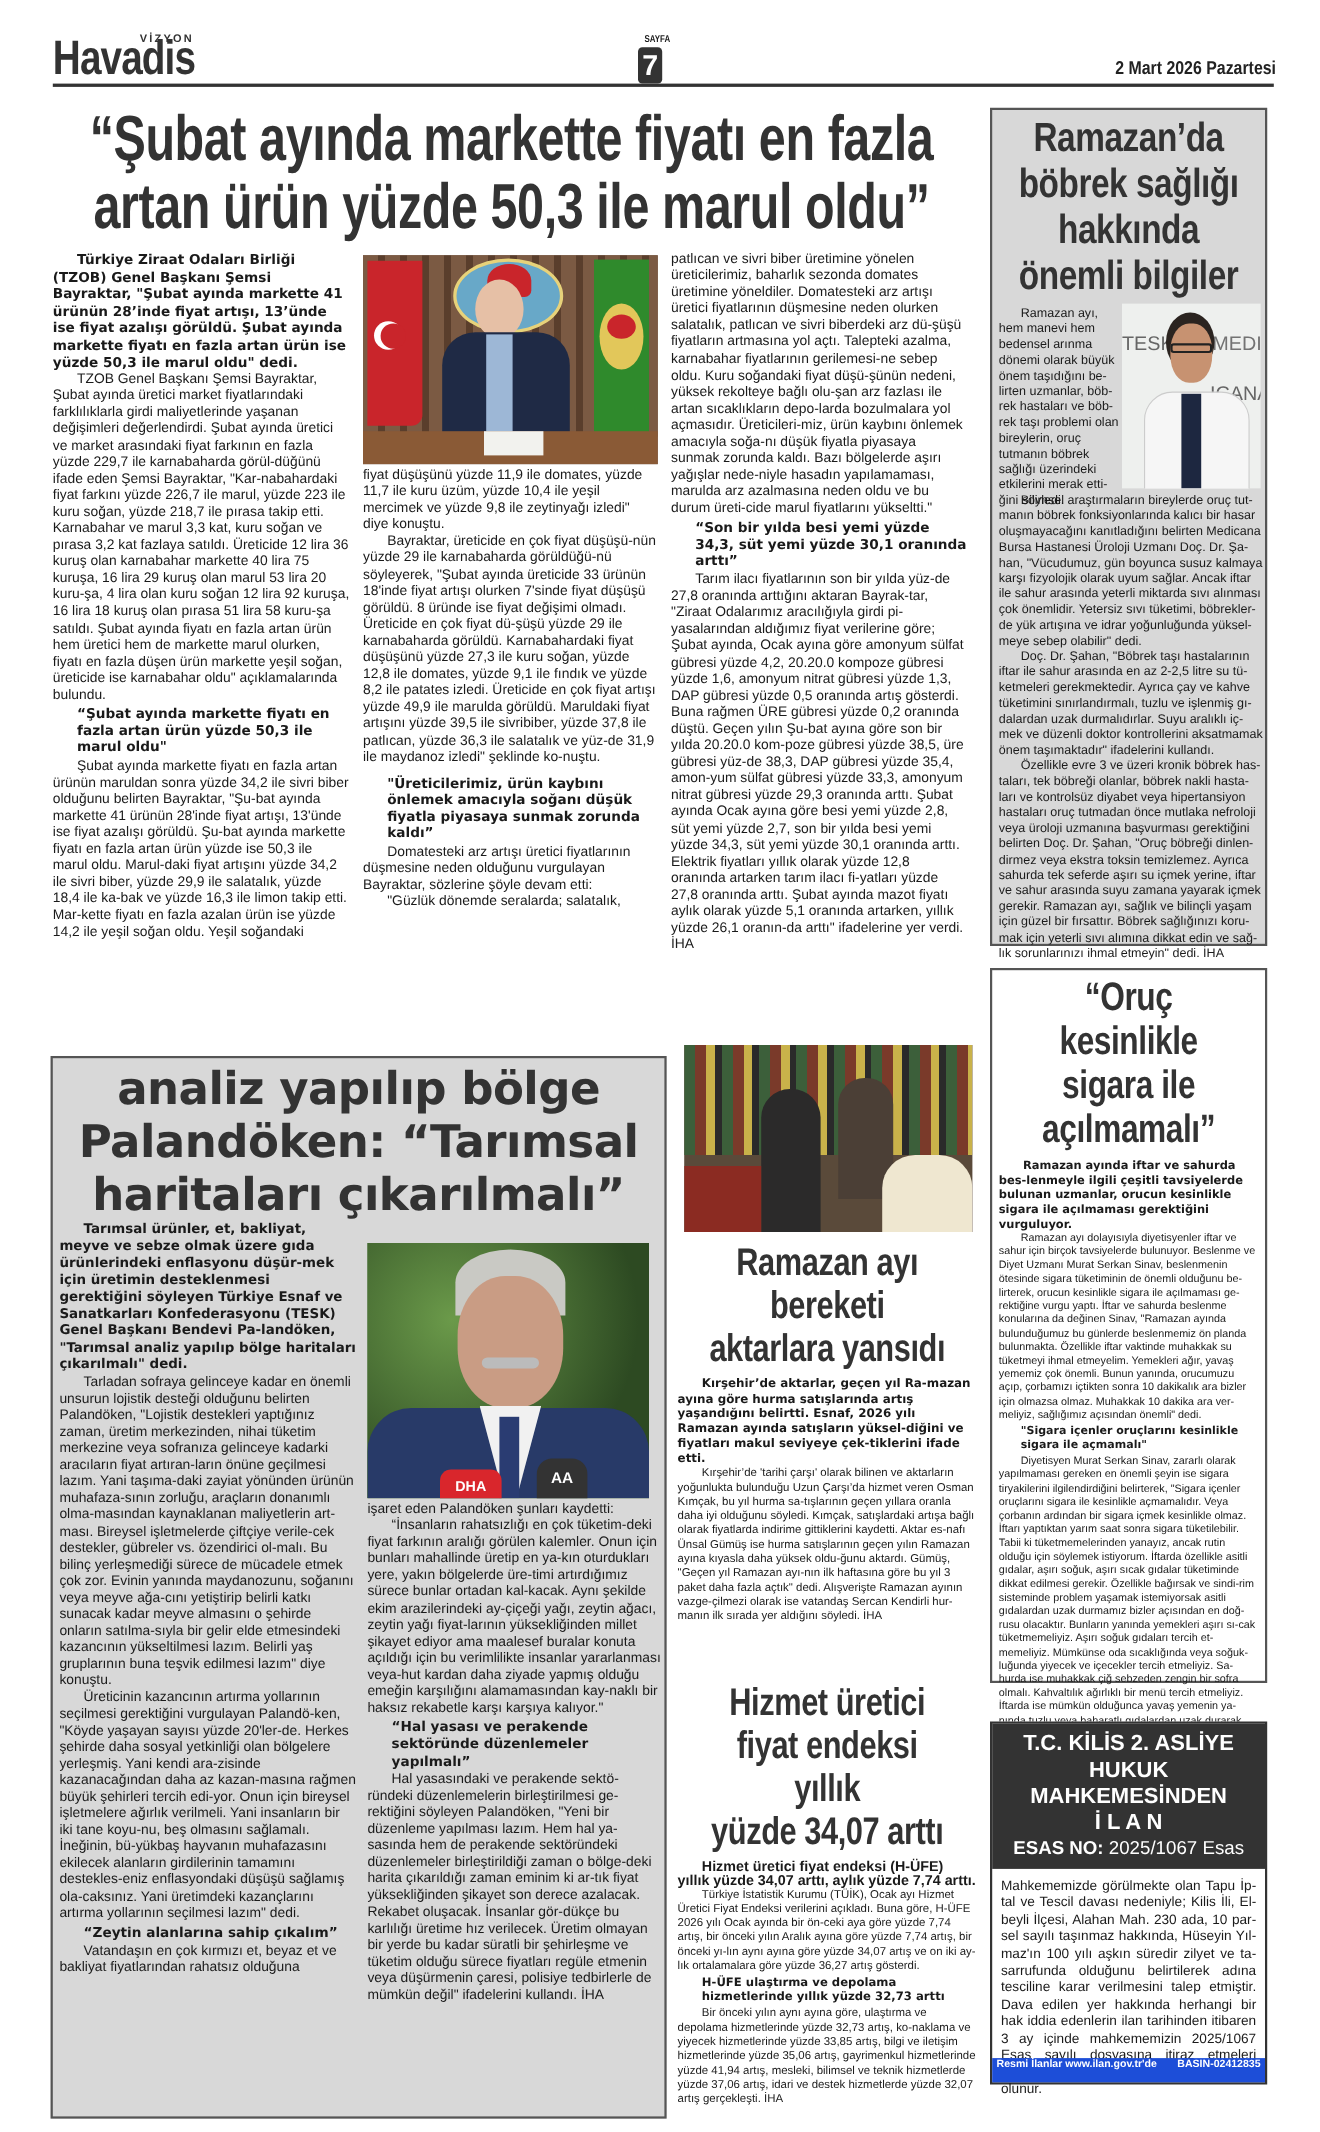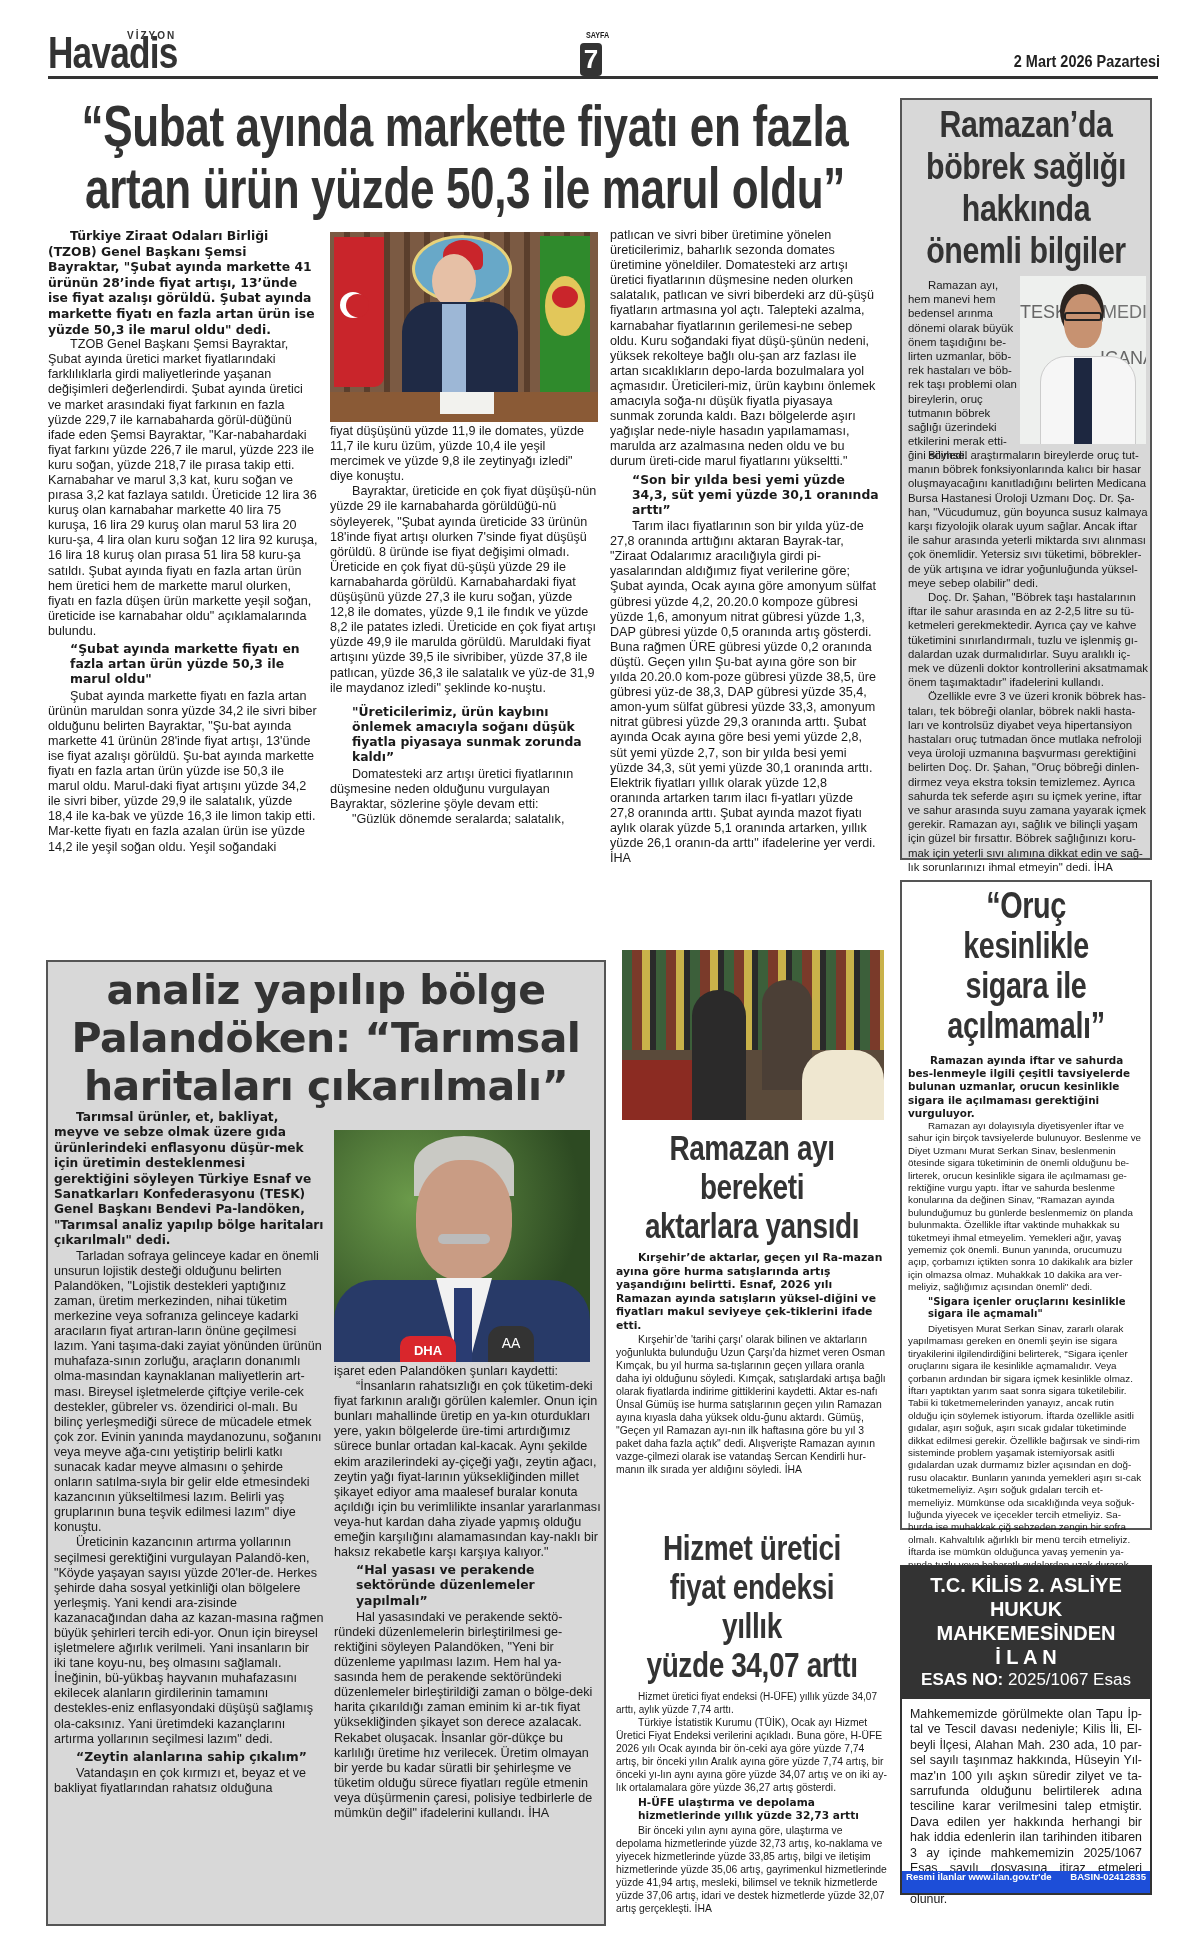--- a/index.html
+++ b/index.html
@@ -153,21 +153,21 @@
 
   <div class="abs photo" style="left:286px;top:168px;width:256px;height:232px;background:#3f6a2f">
     <div class="abs" style="left:0;top:0;width:256px;height:232px;background:radial-gradient(circle at 30% 30%,#6b9a4a,#2d4a22 70%)"></div>
     <div class="abs" style="left:80px;top:6px;width:100px;height:60px;border-radius:50% 50% 0 0;background:#c9c9c4"></div>
     <div class="abs" style="left:82px;top:30px;width:96px;height:120px;border-radius:45%;background:#c99c84"></div>
     <div class="abs" style="left:104px;top:104px;width:52px;height:10px;border-radius:6px;background:#bbb"></div>
     <div class="abs" style="left:0;top:150px;width:256px;height:82px;background:#283a68;border-radius:40px 40px 0 0"></div>
     <div class="abs" style="left:102px;top:148px;width:56px;height:84px;background:#f1f1f1;clip-path:polygon(0 0,100% 0,60% 100%,40% 100%)"></div>
     <div class="abs" style="left:120px;top:158px;width:18px;height:74px;background:#2a3c72"></div>
     <div class="abs" style="left:66px;top:206px;width:56px;height:30px;border-radius:10px 10px 0 0;background:#d9262c;color:#fff;font-size:13px;font-weight:bold;text-align:center;line-height:30px">DHA</div>
-    <div class="abs" style="left:154px;top:196px;width:46px;height:40px;border-radius:14px 14px 0 0;background:#333;color:#fff;font-size:14px;font-weight:normal;text-align:center;line-height:34px">AA</div>
+    <div class="abs" style="left:154px;top:196px;width:46px;height:40px;border-radius:14px 14px 0 0;background:#333;color:#fff;font-size:14px;font-weight:bold;text-align:center;line-height:34px">AA</div>
   </div>
   <div class="abs" style="left:286px;top:402px;width:268px">
     <p>işaret eden Palandöken şunları kaydetti:</p>
     <p class="ind">“İnsanların rahatsızlığı en çok tüketim-deki fiyat farkının aralığı görülen kalemler. Onun için bunları mahallinde üretip en ya-kın oturdukları yere, yakın bölgelerde üre-timi artırdığımız sürece bunlar ortadan kal-kacak. Aynı şekilde ekim arazilerindeki ay-çiçeği yağı, zeytin ağacı, zeytin yağı fiyat-larının yüksekliğinden millet şikayet ediyor ama maalesef buralar konuta açıldığı için bu verimlilikte insanlar yararlanması veya-hut kardan daha ziyade yapmış olduğu emeğin karşılığını alamamasından kay-naklı bir haksız rekabetle karşı karşıya kalıyor."</p>
     <p class="sub">“Hal yasası ve perakende sektöründe düzenlemeler yapılmalı”</p>
     <p class="ind">Hal yasasındaki ve perakende sektö-ründeki düzenlemelerin birleştirilmesi ge-rektiğini söyleyen Palandöken, "Yeni bir düzenleme yapılması lazım. Hem hal ya-sasında hem de perakende sektöründeki düzenlemeler birleştirildiği zaman o bölge-deki harita çıkarıldığı zaman eminim ki ar-tık fiyat yüksekliğinden şikayet son derece azalacak. Rekabet oluşacak. İnsanlar gör-dükçe bu karlılığı üretime hız verilecek. Üretim olmayan bir yerde bu kadar süratli bir şehirleşme ve tüketim olduğu sürece fiyatları regüle etmenin veya düşürmenin çaresi, polisiye tedbirlerle de mümkün değil" ifadelerini kullandı. İHA</p>
   </div>
 </div>
 
 <div class="abs photo" style="left:622px;top:950px;width:262px;height:170px;background:#5a4a3a">
@@ -189,18 +189,18 @@
   </div>
 </div>
 
 <div class="abs" style="left:612px;top:1528px;width:280px">
   <div>
     <div class="cond" style="font-size:35px;line-height:39px;transform:scaleX(.8)">Hizmet üretici</div>
     <div class="cond" style="font-size:35px;line-height:39px;transform:scaleX(.8)">fiyat endeksi yıllık</div>
     <div class="cond" style="font-size:35px;line-height:39px;transform:scaleX(.8)">yüzde 34,07 arttı</div>
   </div>
   <div style="padding:6px 4px 0">
-    <p class="ind" style="font-size:10px;line-height:13px;font-weight:normal">Hizmet üretici fiyat endeksi (H-ÜFE) yıllık yüzde 34,07 arttı, aylık yüzde 7,74 arttı.</p>
+    <p class="ind" style="font-size:13px;line-height:13px;font-weight:bold">Hizmet üretici fiyat endeksi (H-ÜFE) yıllık yüzde 34,07 arttı, aylık yüzde 7,74 arttı.</p>
     <p class="ind" style="font-size:10.4px;line-height:13px">Türkiye İstatistik Kurumu (TÜİK), Ocak ayı Hizmet Üretici Fiyat Endeksi verilerini açıkladı. Buna göre, H-ÜFE 2026 yılı Ocak ayında bir ön-ceki aya göre yüzde 7,74 artış, bir önceki yılın Aralık ayına göre yüzde 7,74 artış, bir önceki yı-lın aynı ayına göre yüzde 34,07 artış ve on iki ay-lık ortalamalara göre yüzde 36,27 artış gösterdi.</p>
     <p class="sub" style="font-size:10.6px;line-height:13px">H-ÜFE ulaştırma ve depolama hizmetlerinde yıllık yüzde 32,73 arttı</p>
     <p class="ind" style="font-size:10.4px;line-height:13px">Bir önceki yılın aynı ayına göre, ulaştırma ve depolama hizmetlerinde yüzde 32,73 artış, ko-naklama ve yiyecek hizmetlerinde yüzde 33,85 artış, bilgi ve iletişim hizmetlerinde yüzde 35,06 artış, gayrimenkul hizmetlerinde yüzde 41,94 artış, mesleki, bilimsel ve teknik hizmetlerde yüzde 37,06 artış, idari ve destek hizmetlerde yüzde 32,07 artış gerçekleşti. İHA</p>
   </div>
 </div>
 
 </body></html>

